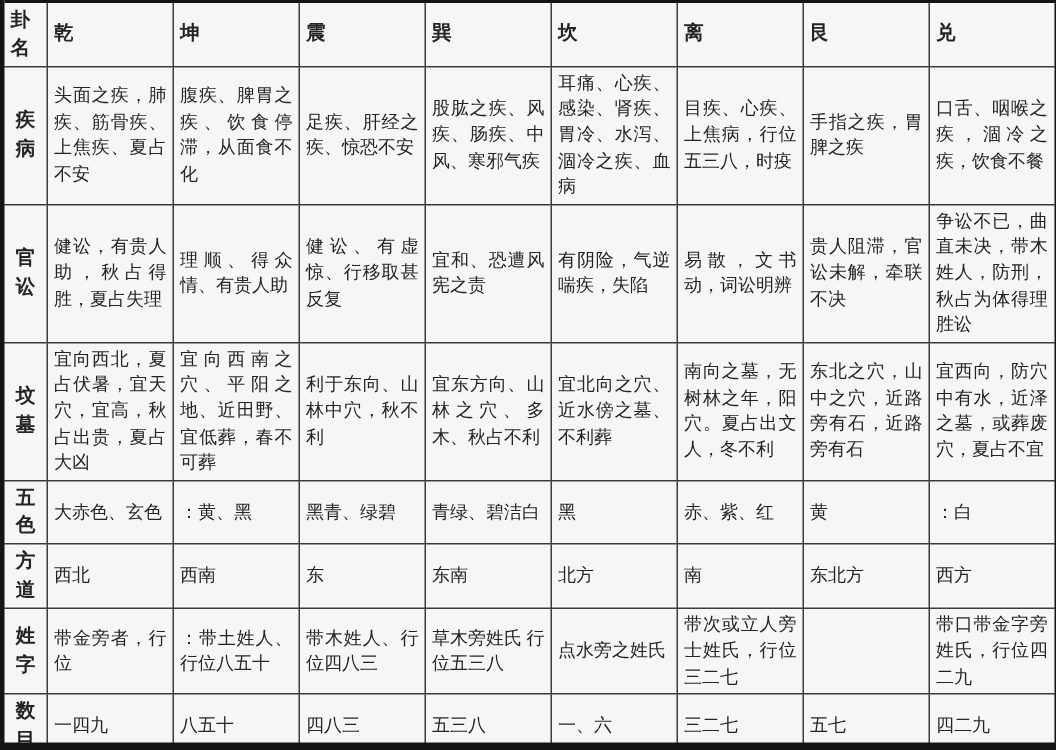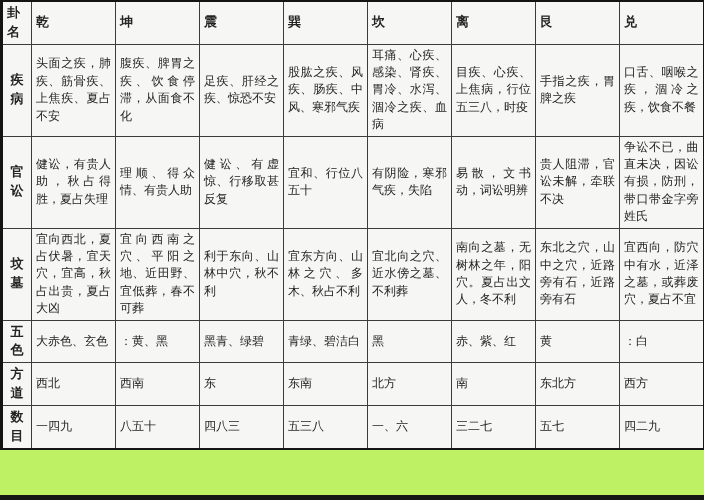--- a/index.html
+++ b/index.html
@@ -75,25 +75,25 @@
           <td>耳痛、心疾、感染、肾疾、胃冷、水泻、涸冷之疾、血病</td>
           <td>目疾、心疾、上焦病，行位五三八，时疫</td>
           <td>手指之疾，胃脾之疾</td>
           <td>口舌、咽喉之疾，涸冷之疾，饮食不餐</td>
         </tr>
         <tr style="height: 70px;">
           <th class="rowlabel">官讼</th>
           <td>健讼，有贵人助，秋占得胜，夏占失理</td>
           <td>理顺、得众情、有贵人助</td>
           <td>健讼、有虚惊、行移取甚反复</td>
-          <td>宜和、行位八五十</td>
-          <td>有阴险，寒邪气疾，失陷</td>
+          <td>宜和、恐遭风宪之责</td>
+          <td>有阴险，气逆喘疾，失陷</td>
           <td>易散，文书动，词讼明辨</td>
           <td>贵人阻滞，官讼未解，牵联不决</td>
-          <td>争讼不已，曲直未决，因讼有损，防刑，带口带金字旁姓氏</td>
+          <td>争讼不已，曲直未决，带木姓人，防刑，秋占为体得理胜讼</td>
         </tr>
         <tr style="height: 73px;">
           <th class="rowlabel">坟墓</th>
           <td>宜向西北，夏占伏暑，宜天穴，宜高，秋占出贵，夏占大凶</td>
           <td>宜向西南之穴、平阳之地、近田野、宜低葬，春不可葬</td>
           <td>利于东向、山林中穴，秋不利</td>
           <td>宜东方向、山林之穴、多木、秋占不利</td>
           <td>宜北向之穴、近水傍之墓、不利葬</td>
           <td>南向之墓，无树林之年，阳穴。夏占出文人，冬不利</td>
           <td>东北之穴，山中之穴，近路旁有石，近路旁有石</td>
@@ -114,20 +114,31 @@
           <th class="rowlabel">方道</th>
           <td>西北</td>
           <td>西南</td>
           <td>东</td>
           <td>东南</td>
           <td>北方</td>
           <td>南</td>
           <td>东北方</td>
           <td>西方</td>
         </tr>
+        <tr style="height: 43px;">
+          <th class="rowlabel">姓字</th>
+          <td>带金旁者，行位</td>
+          <td>：带土姓人、行位八五十</td>
+          <td>带木姓人、行位四八三</td>
+          <td>草木旁姓氏 行位五三八</td>
+          <td>点水旁之姓氏</td>
+          <td>带次或立人旁士姓氏，行位三二七</td>
+          <td></td>
+          <td>带口带金字旁姓氏，行位四二九</td>
+        </tr>
         <tr style="height: 29px;">
           <th class="rowlabel">数目</th>
           <td>一四九</td>
           <td>八五十</td>
           <td>四八三</td>
           <td>五三八</td>
           <td>一、六</td>
           <td>三二七</td>
           <td>五七</td>
           <td>四二九</td>

